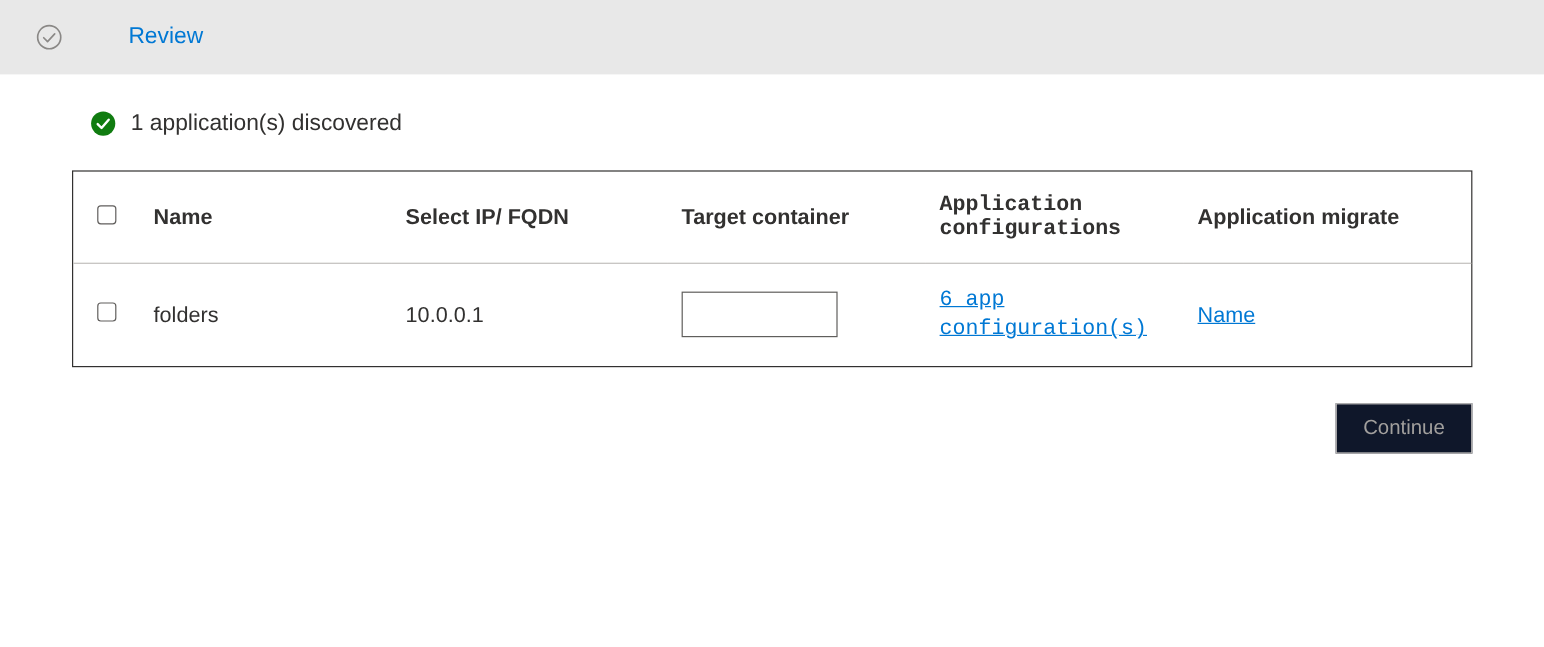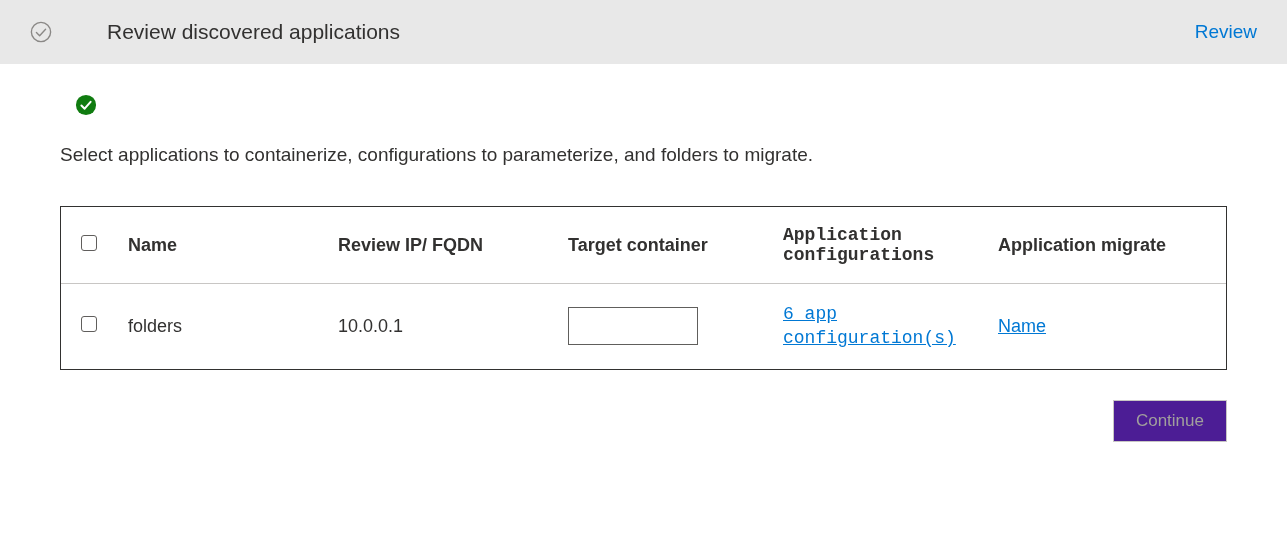--- a/index.html
+++ b/index.html
@@ -122,64 +122,63 @@
       display: inline-block;
       line-height: 1.35;
     }
     .footer {
       display: flex;
       justify-content: flex-end;
       padding-right: 0;
     }
     .continue-btn {
       border: 1px solid #c8c6c4;
-      background: #4c1d95;
+      background: #0f172a;
       color: #a19f9d;
       font-size: 17px;
       padding: 10px 22px;
       cursor: default;
       font-family: inherit;
     }
   </style>
 </head>
 <body>
 
 <div class="header-bar">
   <span class="header-check">
     <svg viewBox="0 0 24 24" width="22" height="22">
       <circle cx="12" cy="12" r="10.5" fill="none" stroke="#8a8886" stroke-width="1.5"></circle>
       <path d="M7 12.5 L10.5 16 L17 9" fill="none" stroke="#8a8886" stroke-width="1.5" stroke-linecap="round" stroke-linejoin="round"></path>
     </svg>
   </span>
-  <div class="header-title">Review discovered applications</div>
   <a class="header-link">Review</a>
 </div>
 
 <div class="content">
 
   <div class="status-row">
     <span class="status-badge">
       <svg viewBox="0 0 24 24" width="22" height="22">
         <circle cx="12" cy="12" r="11" fill="#107c10"></circle>
         <path d="M7 12.5 L10.5 16 L17 8.5" fill="none" stroke="#ffffff" stroke-width="2.2" stroke-linecap="round" stroke-linejoin="round"></path>
       </svg>
     </span>
+    <span class="status-text">1 application(s) discovered</span>
   </div>
 
-  <div class="description">Select applications to containerize, configurations to parameterize, and folders to migrate.</div>
 
   <div class="table-wrapper">
     <table>
       <thead>
         <tr>
           <th class="col-check">
             <span class="checkbox"></span>
           </th>
           <th class="col-name">Name</th>
-          <th class="col-server">Review IP/ FQDN</th>
+          <th class="col-server">Select IP/ FQDN</th>
           <th class="col-target">Target container</th>
           <th class="col-config">Application configurations</th>
           <th class="col-folders">Application migrate</th>
         </tr>
       </thead>
       <tbody>
         <tr>
           <td class="col-check">
             <span class="checkbox"></span>
           </td>

